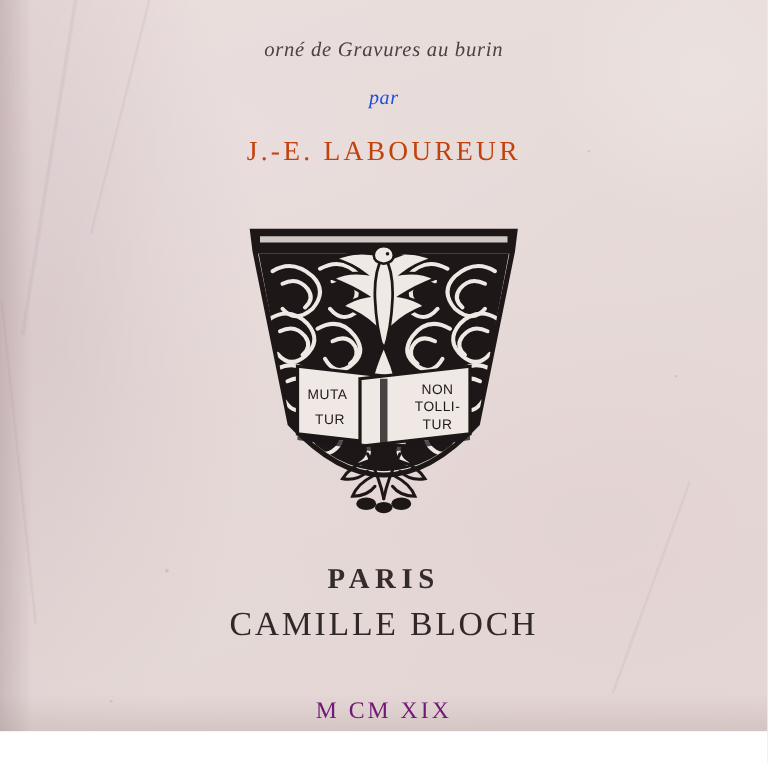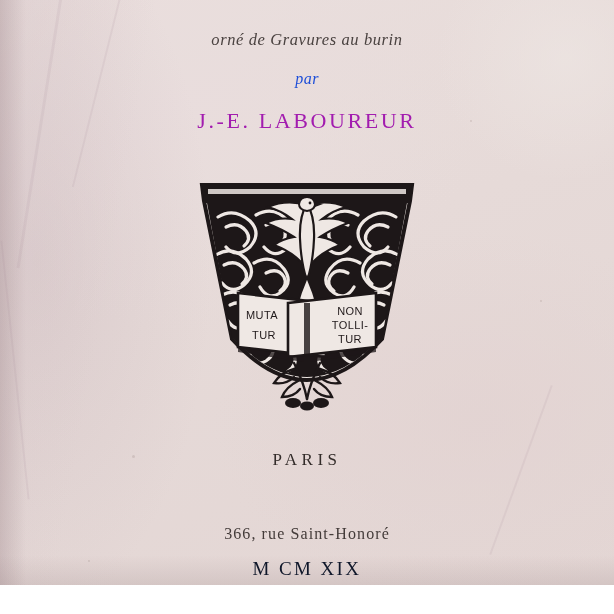--- a/index.html
+++ b/index.html
@@ -85,47 +85,48 @@
     top: 70px;
     font-style: italic;
     font-size: 16px;
     letter-spacing: 0.5px;
     color: #1d4ed8;
   }
   .line-author {
     top: 108px;
     font-size: 22px;
     letter-spacing: 2.6px;
-    color: #a21caf;
+    color: #c2410c;
     font-weight: 500;
   }
 
   .imprint-city {
     top: 450px;
-    font-size: 17px;
+    font-size: 23px;
     letter-spacing: 4.5px;
     color: #332c2a;
+    font-weight: bold;
   }
   .imprint-publisher {
     top: 484px;
     font-size: 27px;
     letter-spacing: 2.2px;
     color: #2f2826;
   }
   .imprint-address {
     top: 525px;
     font-size: 16px;
     letter-spacing: 1.1px;
     color: #433b39;
   }
   .imprint-year {
     top: 558px;
     font-size: 19px;
     letter-spacing: 2.4px;
-    color: #0f172a;
+    color: #701a75;
   }
 
   #device-wrap {
     position: absolute;
     left: 50%;
     top: 177px;
     transform: translateX(-50%);
     width: 250px;
     height: 245px;
   }
@@ -263,18 +264,18 @@
         <path d="M134 204 Q146 210 150 220 Q138 220 132 212"></path>
         <ellipse cx="111" cy="226" rx="8" ry="5" fill="#1d1718" stroke="none"></ellipse>
         <ellipse cx="125" cy="229" rx="7" ry="4.5" fill="#1d1718" stroke="none"></ellipse>
         <ellipse cx="139" cy="226" rx="8" ry="5" fill="#1d1718" stroke="none"></ellipse>
       </g>
     </svg>
   </div>
 
   <div class="text-block imprint-city">PARIS</div>
 
-
-  <div class="text-block imprint-address">366, rue Saint-Honoré</div>
+  <div class="text-block imprint-publisher">CAMILLE BLOCH</div>
+
 
   <div class="text-block imprint-year">M CM XIX</div>
 
 </div>
 
 </body></html>

